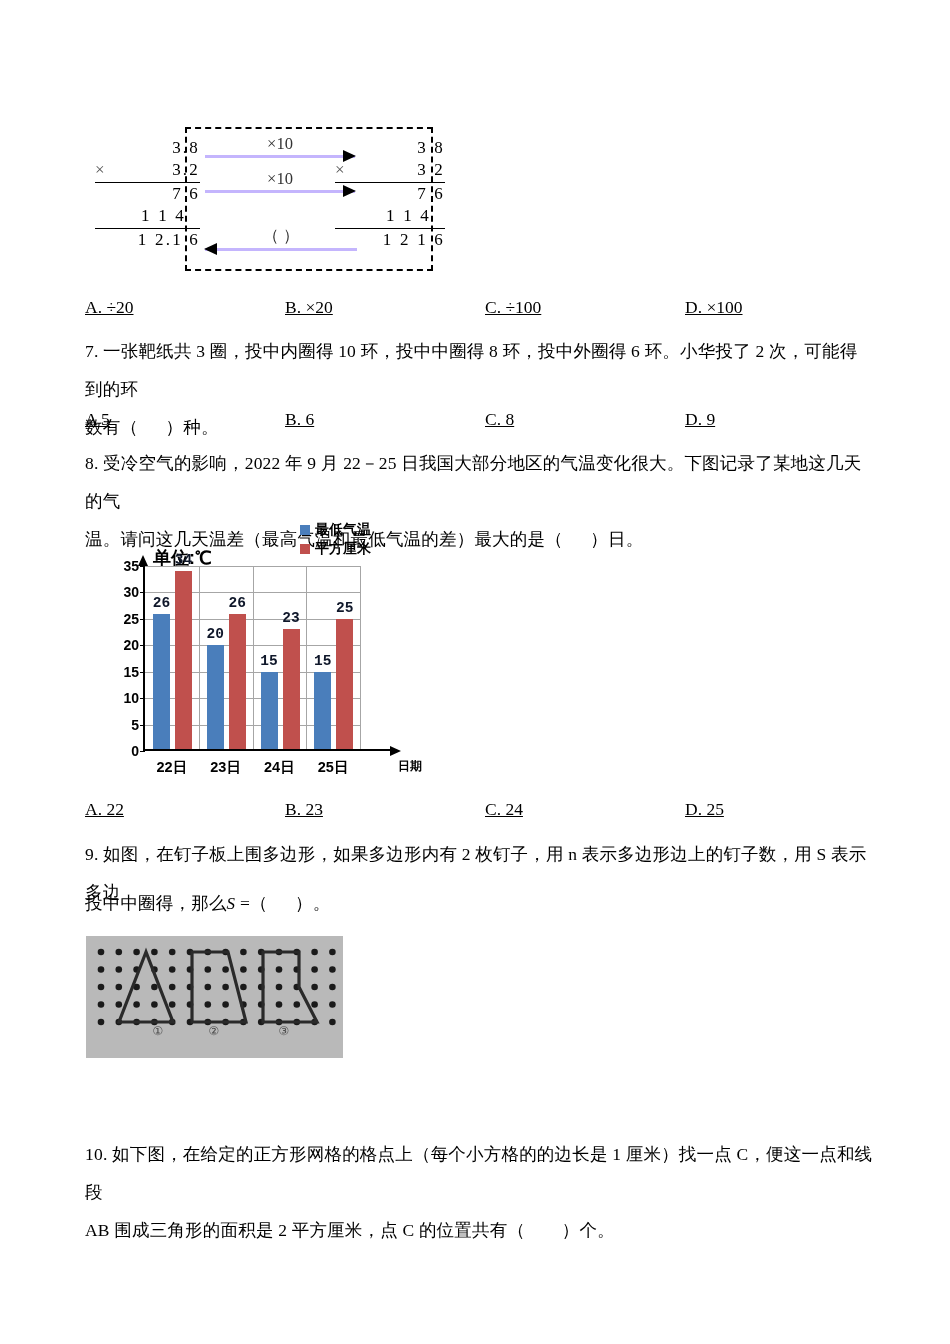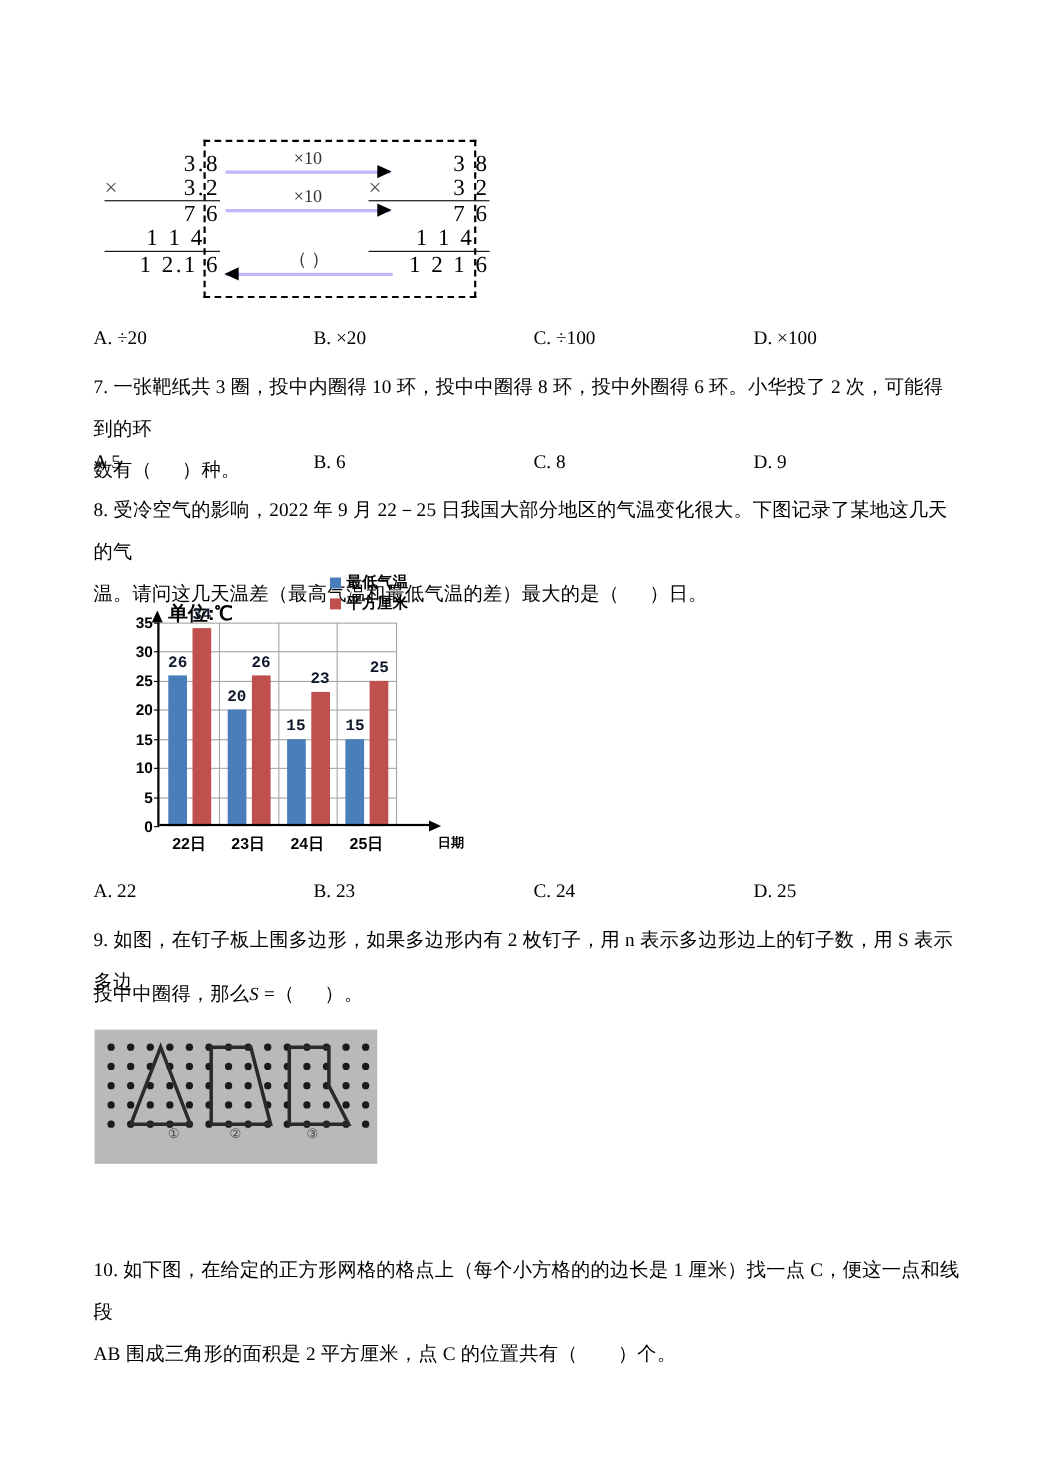--- a/index.html
+++ b/index.html
@@ -36,37 +36,38 @@
     position: absolute;
     left: 85px;
     width: 800px;
     height: 26px;
     font-size: 17.5px;
   }
   .opts span.opt {
     position: absolute;
     top: 0;
     white-space: nowrap;
+    text-decoration: underline;
   }
   .o1 { left: 0px; }
   .o2 { left: 200px; }
   .o3 { left: 400px; }
   .o4 { left: 600px; }
 
   
   #fig-mult {
     position: absolute;
     left: 85px;
     top: 125px;
     width: 370px;
     height: 150px;
   }
   .vcalc {
     position: absolute;
-    font-size: 21px;
+    font-size: 17px;
     line-height: 22px;
     font-family: "Liberation Serif", serif;
   }
   .vcalc .row {
     position: relative;
     height: 22px;
     text-align: right;
     white-space: nowrap;
   }
   .vcalc .times {

